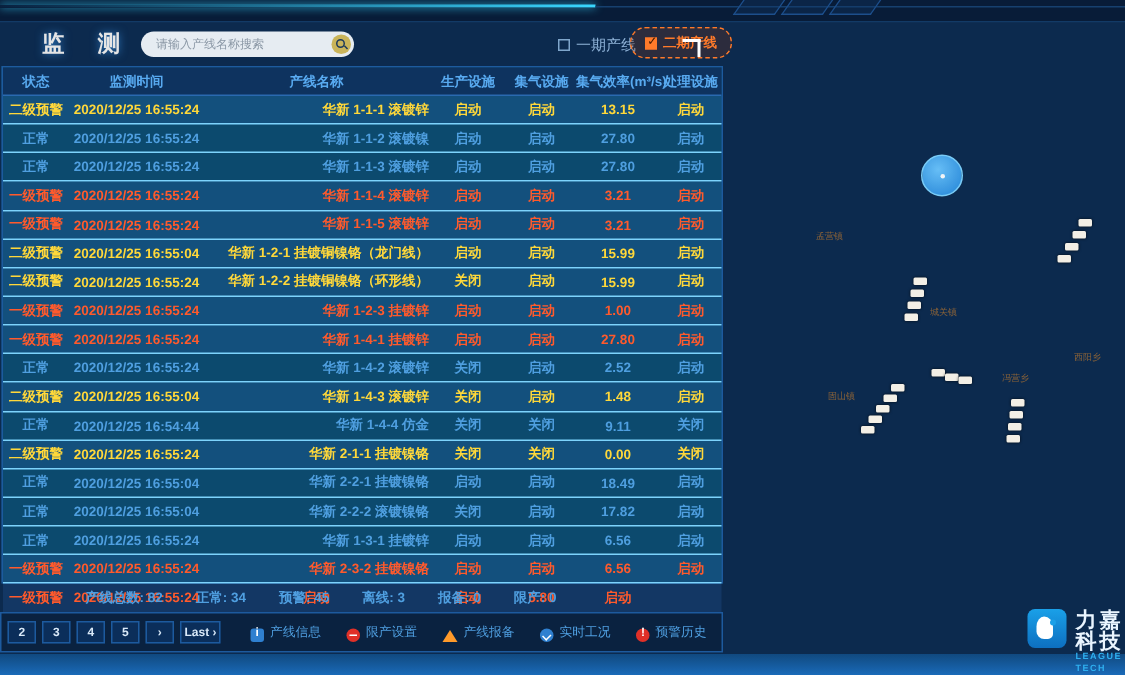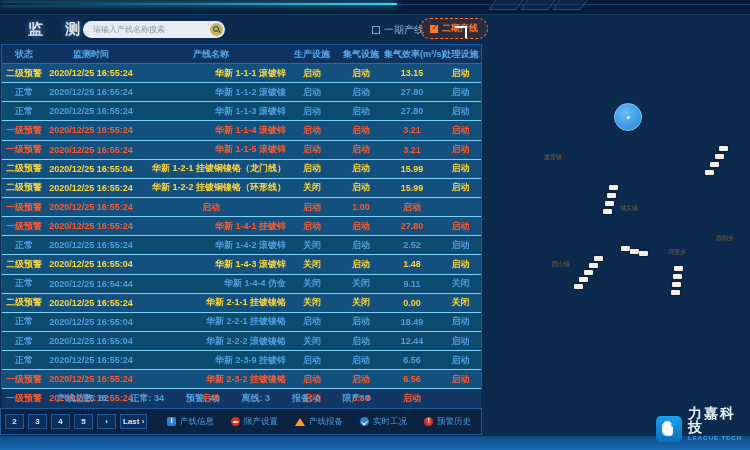--- a/index.html
+++ b/index.html
@@ -11,21 +11,21 @@
   }
   
   .top-strip{position:absolute;left:0;top:0;width:750px;height:14px;background:#081c38;border-bottom:1px solid #123a66}
   .scanline{position:absolute;top:3px;left:0;width:397px;height:2px;
     background:linear-gradient(90deg,rgba(20,120,200,.05),#39d7ff);box-shadow:0 0 6px #39d7ff}
   .scanline-dim{position:absolute;top:4px;left:397px;width:353px;height:1px;background:#16406f}
   .trap{position:absolute;top:0;width:26px;height:9px;border:1px solid #1d4f8c;border-top:none;transform:skewX(-35deg);background:rgba(16,55,100,.35)}
   
   .title-bar{position:absolute;left:0;top:14px;width:750px;height:30px}
   .page-title{position:absolute;left:28px;top:6px;font-size:15px;font-weight:bold;color:#e5e5e5;letter-spacing:9px;text-shadow:0 0 6px rgba(63,158,245,.7)}
-  .search-wrap{position:absolute;left:83px;top:7px;width:142px;height:17px;background:#e6ecf2;border-radius:9px;display:flex;align-items:center}
+  .search-wrap{position:absolute;left:94px;top:7px;width:142px;height:17px;background:#e6ecf2;border-radius:9px;display:flex;align-items:center}
   .search-wrap input{flex:1;border:none;background:transparent;outline:none;font-size:8px;color:#333;padding:0 0 0 10px;font-family:inherit}
   .search-wrap input::placeholder{color:#8a97a5}
   .search-btn{width:13px;height:13px;border-radius:50%;background:#c9b45a;margin-right:2px;position:relative;cursor:pointer;flex:0 0 13px}
   .search-btn::before{content:"";position:absolute;left:3px;top:3px;width:4px;height:4px;border:1.3px solid #1d3a5c;border-radius:50%}
   .search-btn::after{content:"";position:absolute;left:8px;top:8px;width:3px;height:1.4px;background:#1d3a5c;transform:rotate(45deg)}
   .phase1{position:absolute;left:372px;top:9px;display:flex;align-items:center;gap:4px;cursor:pointer}
   .phase1 .lbl{font-size:10px;color:#8fb3d8}
   .cb{width:8px;height:8px;border:1px solid #7fa6cc;display:inline-block;box-sizing:border-box}
   .phase2{position:absolute;left:420px;top:4px;display:flex;align-items:center;gap:4px;cursor:pointer;
     border:1px dashed #ff7a2a;border-radius:10px;padding:3px 9px;background:rgba(140,50,10,.25)}
@@ -46,42 +46,42 @@
   .tr.lv-warn1 .td{color:#ff5a2c}
   .tr.lv-warn2,.tr.lv-warn1{background:rgba(47,105,183,.22)}
   
   .summary-row{position:absolute;left:1px;top:390px;width:481px;height:17px;display:flex;align-items:center;gap:22px;padding-left:56px;box-sizing:border-box}
   .sum-item{font-size:9px;font-weight:bold;color:#4f9fe0;white-space:nowrap}
   
   .footer-bar{position:absolute;left:0;top:408px;width:482px;height:27px;background:#0a2240;border:1px solid #1d5a9e;box-sizing:border-box;display:flex;align-items:center}
   .pagination{display:flex;align-items:center;gap:4px;padding-left:4px}
   .page-btn{min-width:13px;height:13px;background:#0b2e5a;border:1px solid #1d5a9e;color:#d9e9f8;font-size:8px;font-weight:bold;display:flex;align-items:center;justify-content:center;cursor:pointer;padding:0 2px}
   .footer-legend{display:flex;align-items:center;gap:17px;margin-left:auto;padding-right:10px}
-  .legend-item{display:flex;align-items:center;gap:4px;cursor:pointer;white-space:nowrap}
+  .legend-item{display:flex;align-items:flex-end;gap:4px;cursor:pointer;white-space:nowrap}
   .legend-item .txt{font-size:8.5px;color:#4f9fe0}
   .licon{width:9px;height:9px;display:inline-block;position:relative}
   .info-icon{background:#2f80d0;border-radius:2px}
   .info-icon::after{content:"i";position:absolute;left:3.4px;top:-1.5px;font-size:8px;color:#fff;font-weight:bold}
   .limit-icon{background:#e03028;border-radius:50%}
   .limit-icon::after{content:"";position:absolute;left:2px;top:4px;width:5px;height:1.6px;background:#fff}
   .report-icon{width:0;height:0;border-left:5px solid transparent;border-right:5px solid transparent;border-bottom:8px solid #ff9a2a}
   .realtime-icon{background:#2f80d0;border-radius:50%}
   .realtime-icon::after{content:"";position:absolute;left:2.4px;top:3px;width:4px;height:3px;border-left:1.4px solid #fff;border-bottom:1.4px solid #fff;transform:rotate(-45deg)}
   .history-icon{background:#e03028;border-radius:50%}
   .history-icon::after{content:"!";position:absolute;left:3.4px;top:-1.5px;font-size:8px;color:#fff;font-weight:bold}
   .bottom-band{position:absolute;left:0;top:436px;width:750px;height:14px;background:linear-gradient(180deg,#10497f,#1a6ab8)}
   
   .map-layer{position:absolute;left:482px;top:14px;width:268px;height:422px}
   .map-layer svg{position:absolute;left:0;top:0}
   .marker{position:absolute;width:9px;height:5px;background:#f3efe6;border-radius:1px;box-shadow:0 0 2px rgba(0,0,0,.8);cursor:pointer}
   .maplabel{position:absolute;font-size:6px;color:#a06c34;white-space:nowrap;opacity:.85}
   .alert-circle{position:absolute;border-radius:50%;background:radial-gradient(circle at 40% 35%,#6cc6ff,#2388dd);border:1px solid #7fd4ff;box-sizing:border-box;cursor:pointer;opacity:.95}
   .alert-circle::after{content:"";position:absolute;left:45%;top:45%;width:3px;height:3px;border-radius:50%;background:#fff}
   
-  .logo{position:absolute;left:656px;top:406px;display:flex;align-items:flex-end;gap:6px}
+  .logo{position:absolute;left:685px;top:406px;display:flex;align-items:flex-start;gap:6px}
   .logo-icon{width:26px;height:26px;border-radius:5px;background:linear-gradient(180deg,#1aa0e8,#0d6fc0);position:relative;flex:0 0 26px}
   .logo-icon::before{content:"";position:absolute;left:6px;top:5px;width:11px;height:15px;background:#fff;border-radius:6px 7px 4px 6px / 8px 8px 4px 6px}
   .logo-icon::after{content:"";position:absolute;left:15px;top:7px;width:4px;height:4px;border-radius:50%;background:#1aa0e8}
   .logo-zh{font-size:14px;font-weight:bold;color:#eaf5ff;letter-spacing:2px;line-height:14px}
   .logo-en{font-size:6px;font-weight:bold;color:#2fb0f0;letter-spacing:1px;line-height:8px}
 </style>
 </head>
 <body>
 
 <div class="top-strip">
@@ -179,20 +179,21 @@
         <span class="td c-time">2020/12/25 16:55:24</span>
         <span class="td c-name">华新 1-2-2 挂镀铜镍铬（环形线）</span>
         <span class="td c-prod">关闭</span>
         <span class="td c-gas">启动</span>
         <span class="td c-eff">15.99</span>
         <span class="td c-treat">启动</span>
       </div>
       <div class="tr lv-warn1">
         <span class="td c-status">一级预警</span>
         <span class="td c-time">2020/12/25 16:55:24</span>
+        <span class="td c-name">华新 1-2-3 挂镀锌</span>
         <span class="td c-prod">启动</span>
         <span class="td c-gas">启动</span>
         <span class="td c-eff">1.00</span>
         <span class="td c-treat">启动</span>
       </div>
       <div class="tr lv-warn1">
         <span class="td c-status">一级预警</span>
         <span class="td c-time">2020/12/25 16:55:24</span>
         <span class="td c-name">华新 1-4-1 挂镀锌</span>
         <span class="td c-prod">启动</span>
@@ -244,27 +245,27 @@
         <span class="td c-gas">启动</span>
         <span class="td c-eff">18.49</span>
         <span class="td c-treat">启动</span>
       </div>
       <div class="tr lv-normal">
         <span class="td c-status">正常</span>
         <span class="td c-time">2020/12/25 16:55:04</span>
         <span class="td c-name">华新 2-2-2 滚镀镍铬</span>
         <span class="td c-prod">关闭</span>
         <span class="td c-gas">启动</span>
-        <span class="td c-eff">12.44</span>
-        <span class="td c-treat">启动</span>
-      </div>
-      <div class="tr lv-normal">
-        <span class="td c-status">正常</span>
-        <span class="td c-time">2020/12/25 16:55:24</span>
-        <span class="td c-name">华新 2-3-9 挂镀锌</span>
+        <span class="td c-eff">17.82</span>
+        <span class="td c-treat">启动</span>
+      </div>
+      <div class="tr lv-normal">
+        <span class="td c-status">正常</span>
+        <span class="td c-time">2020/12/25 16:55:24</span>
+        <span class="td c-name">华新 1-3-1 挂镀锌</span>
         <span class="td c-prod">启动</span>
         <span class="td c-gas">启动</span>
         <span class="td c-eff">6.56</span>
         <span class="td c-treat">启动</span>
       </div>
       <div class="tr lv-warn1">
         <span class="td c-status">一级预警</span>
         <span class="td c-time">2020/12/25 16:55:24</span>
         <span class="td c-name">华新 2-3-2 挂镀镍铬</span>
         <span class="td c-prod">启动</span>

